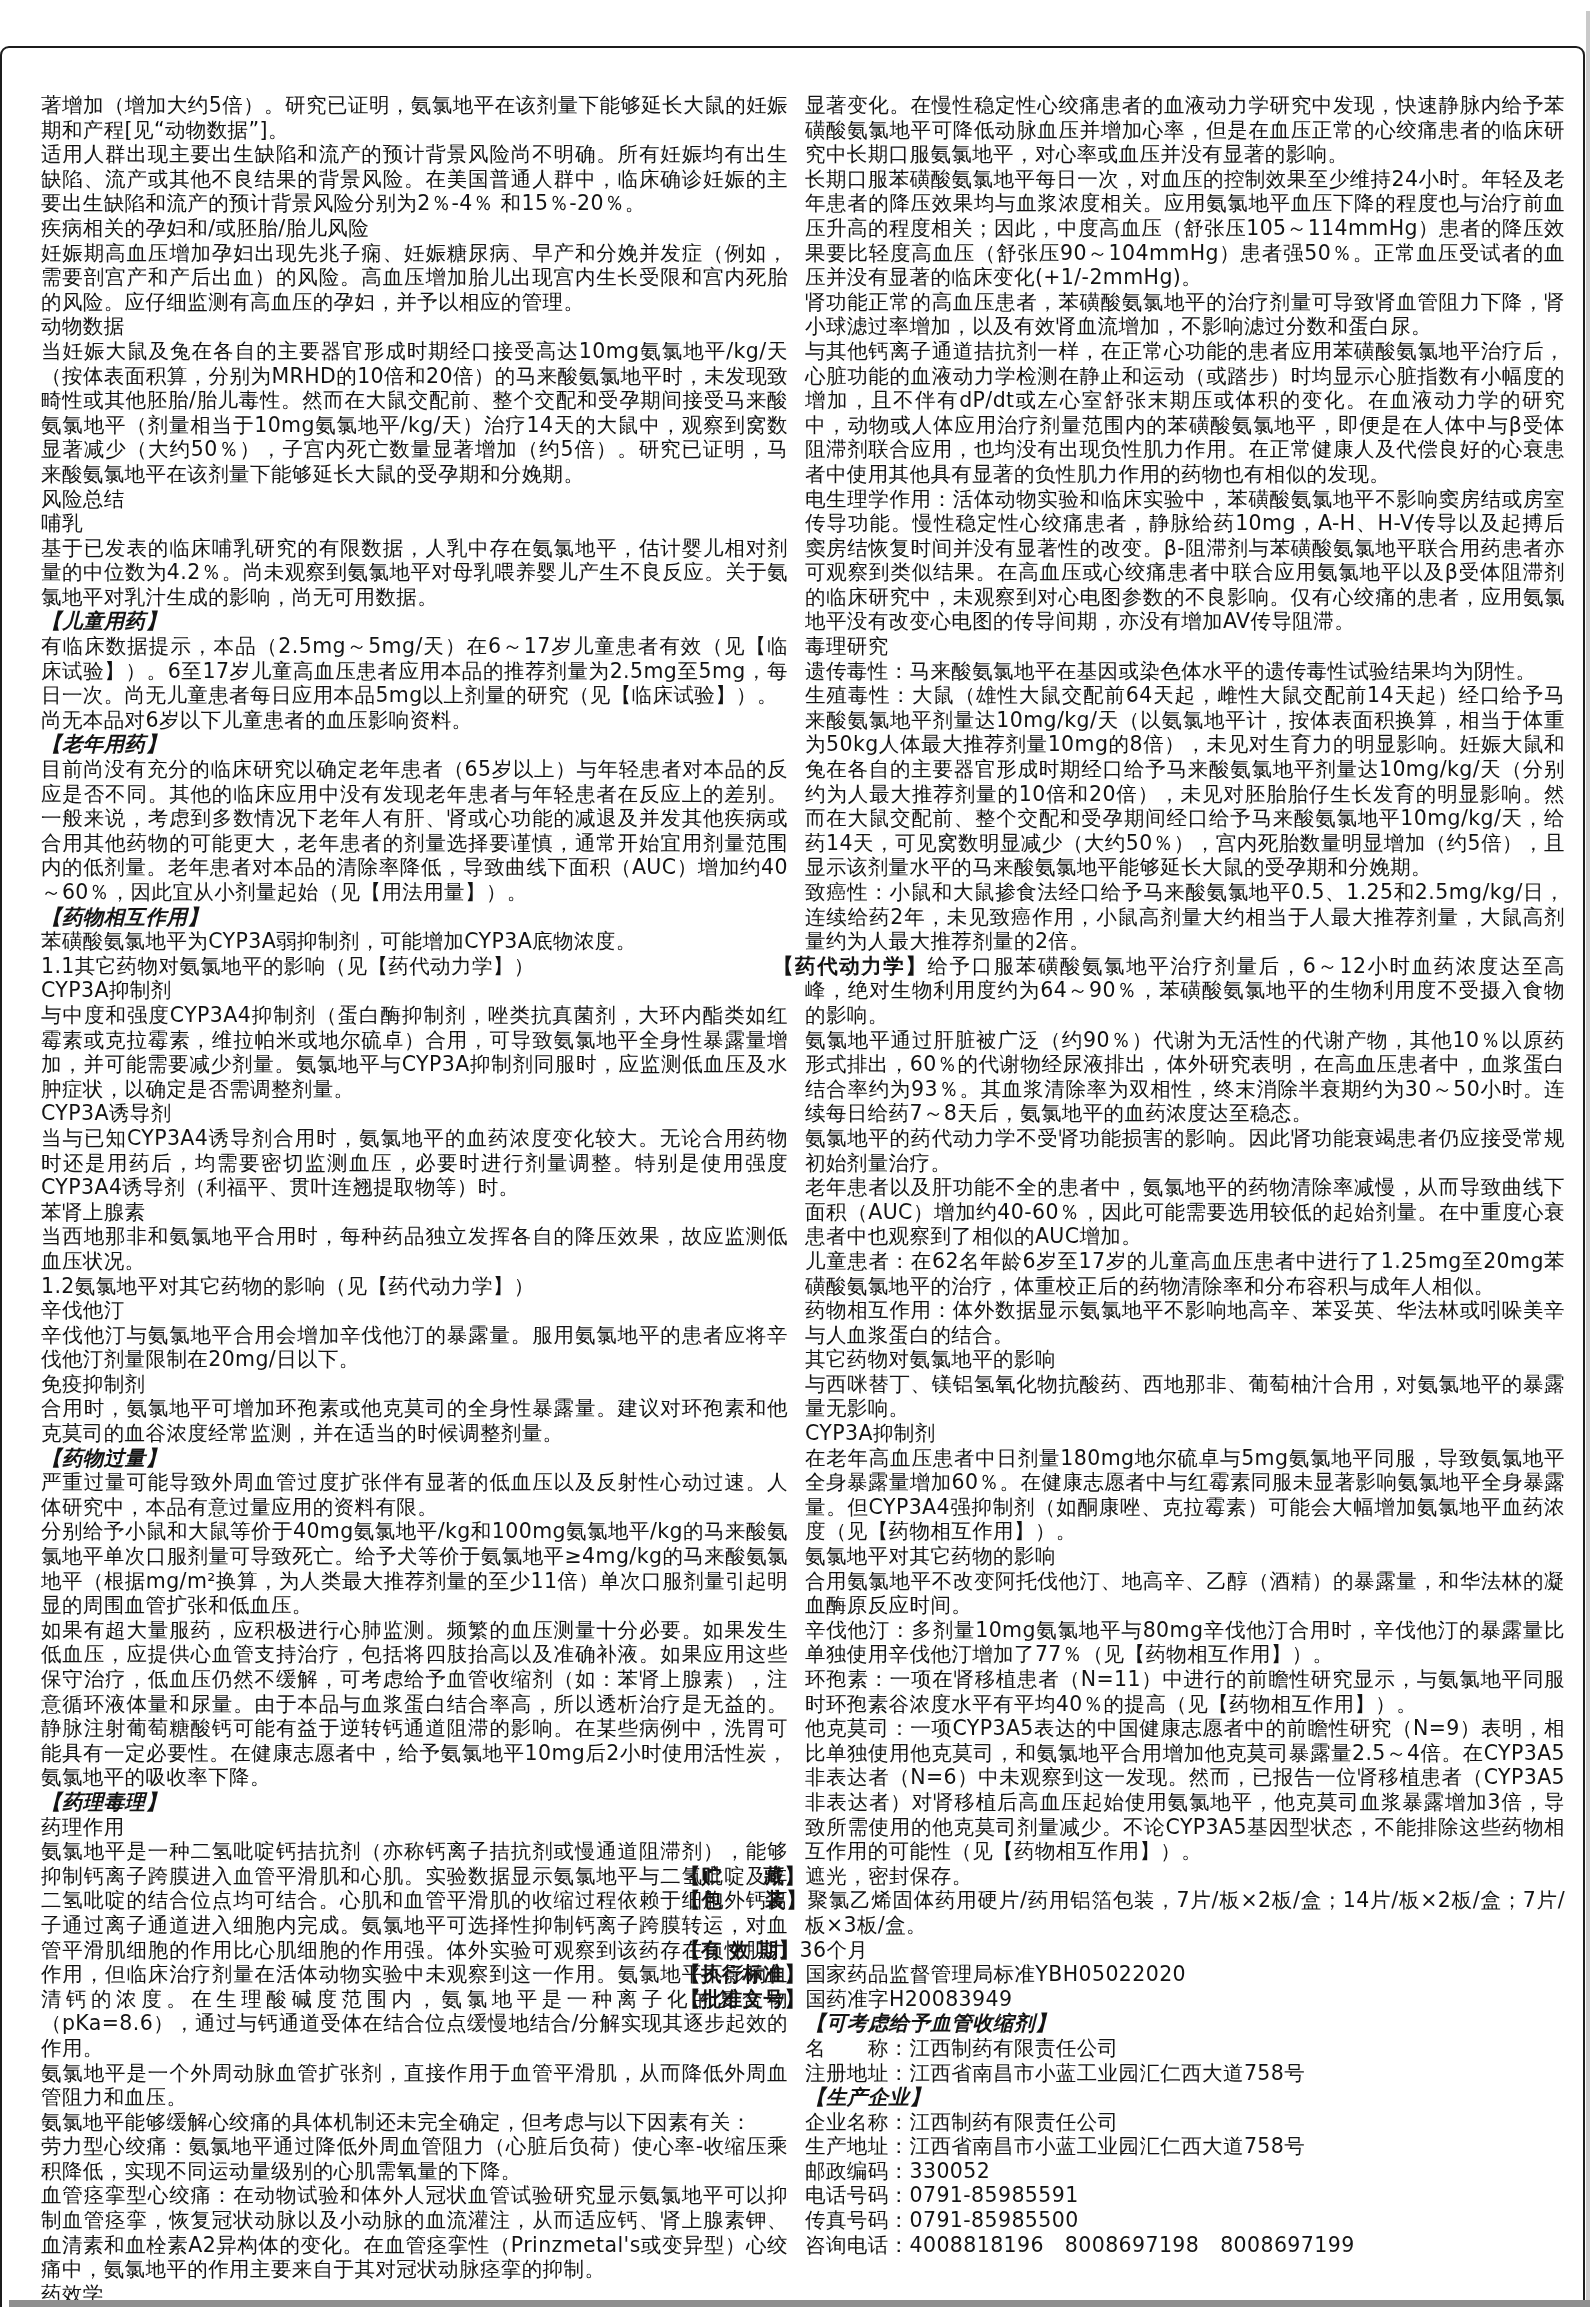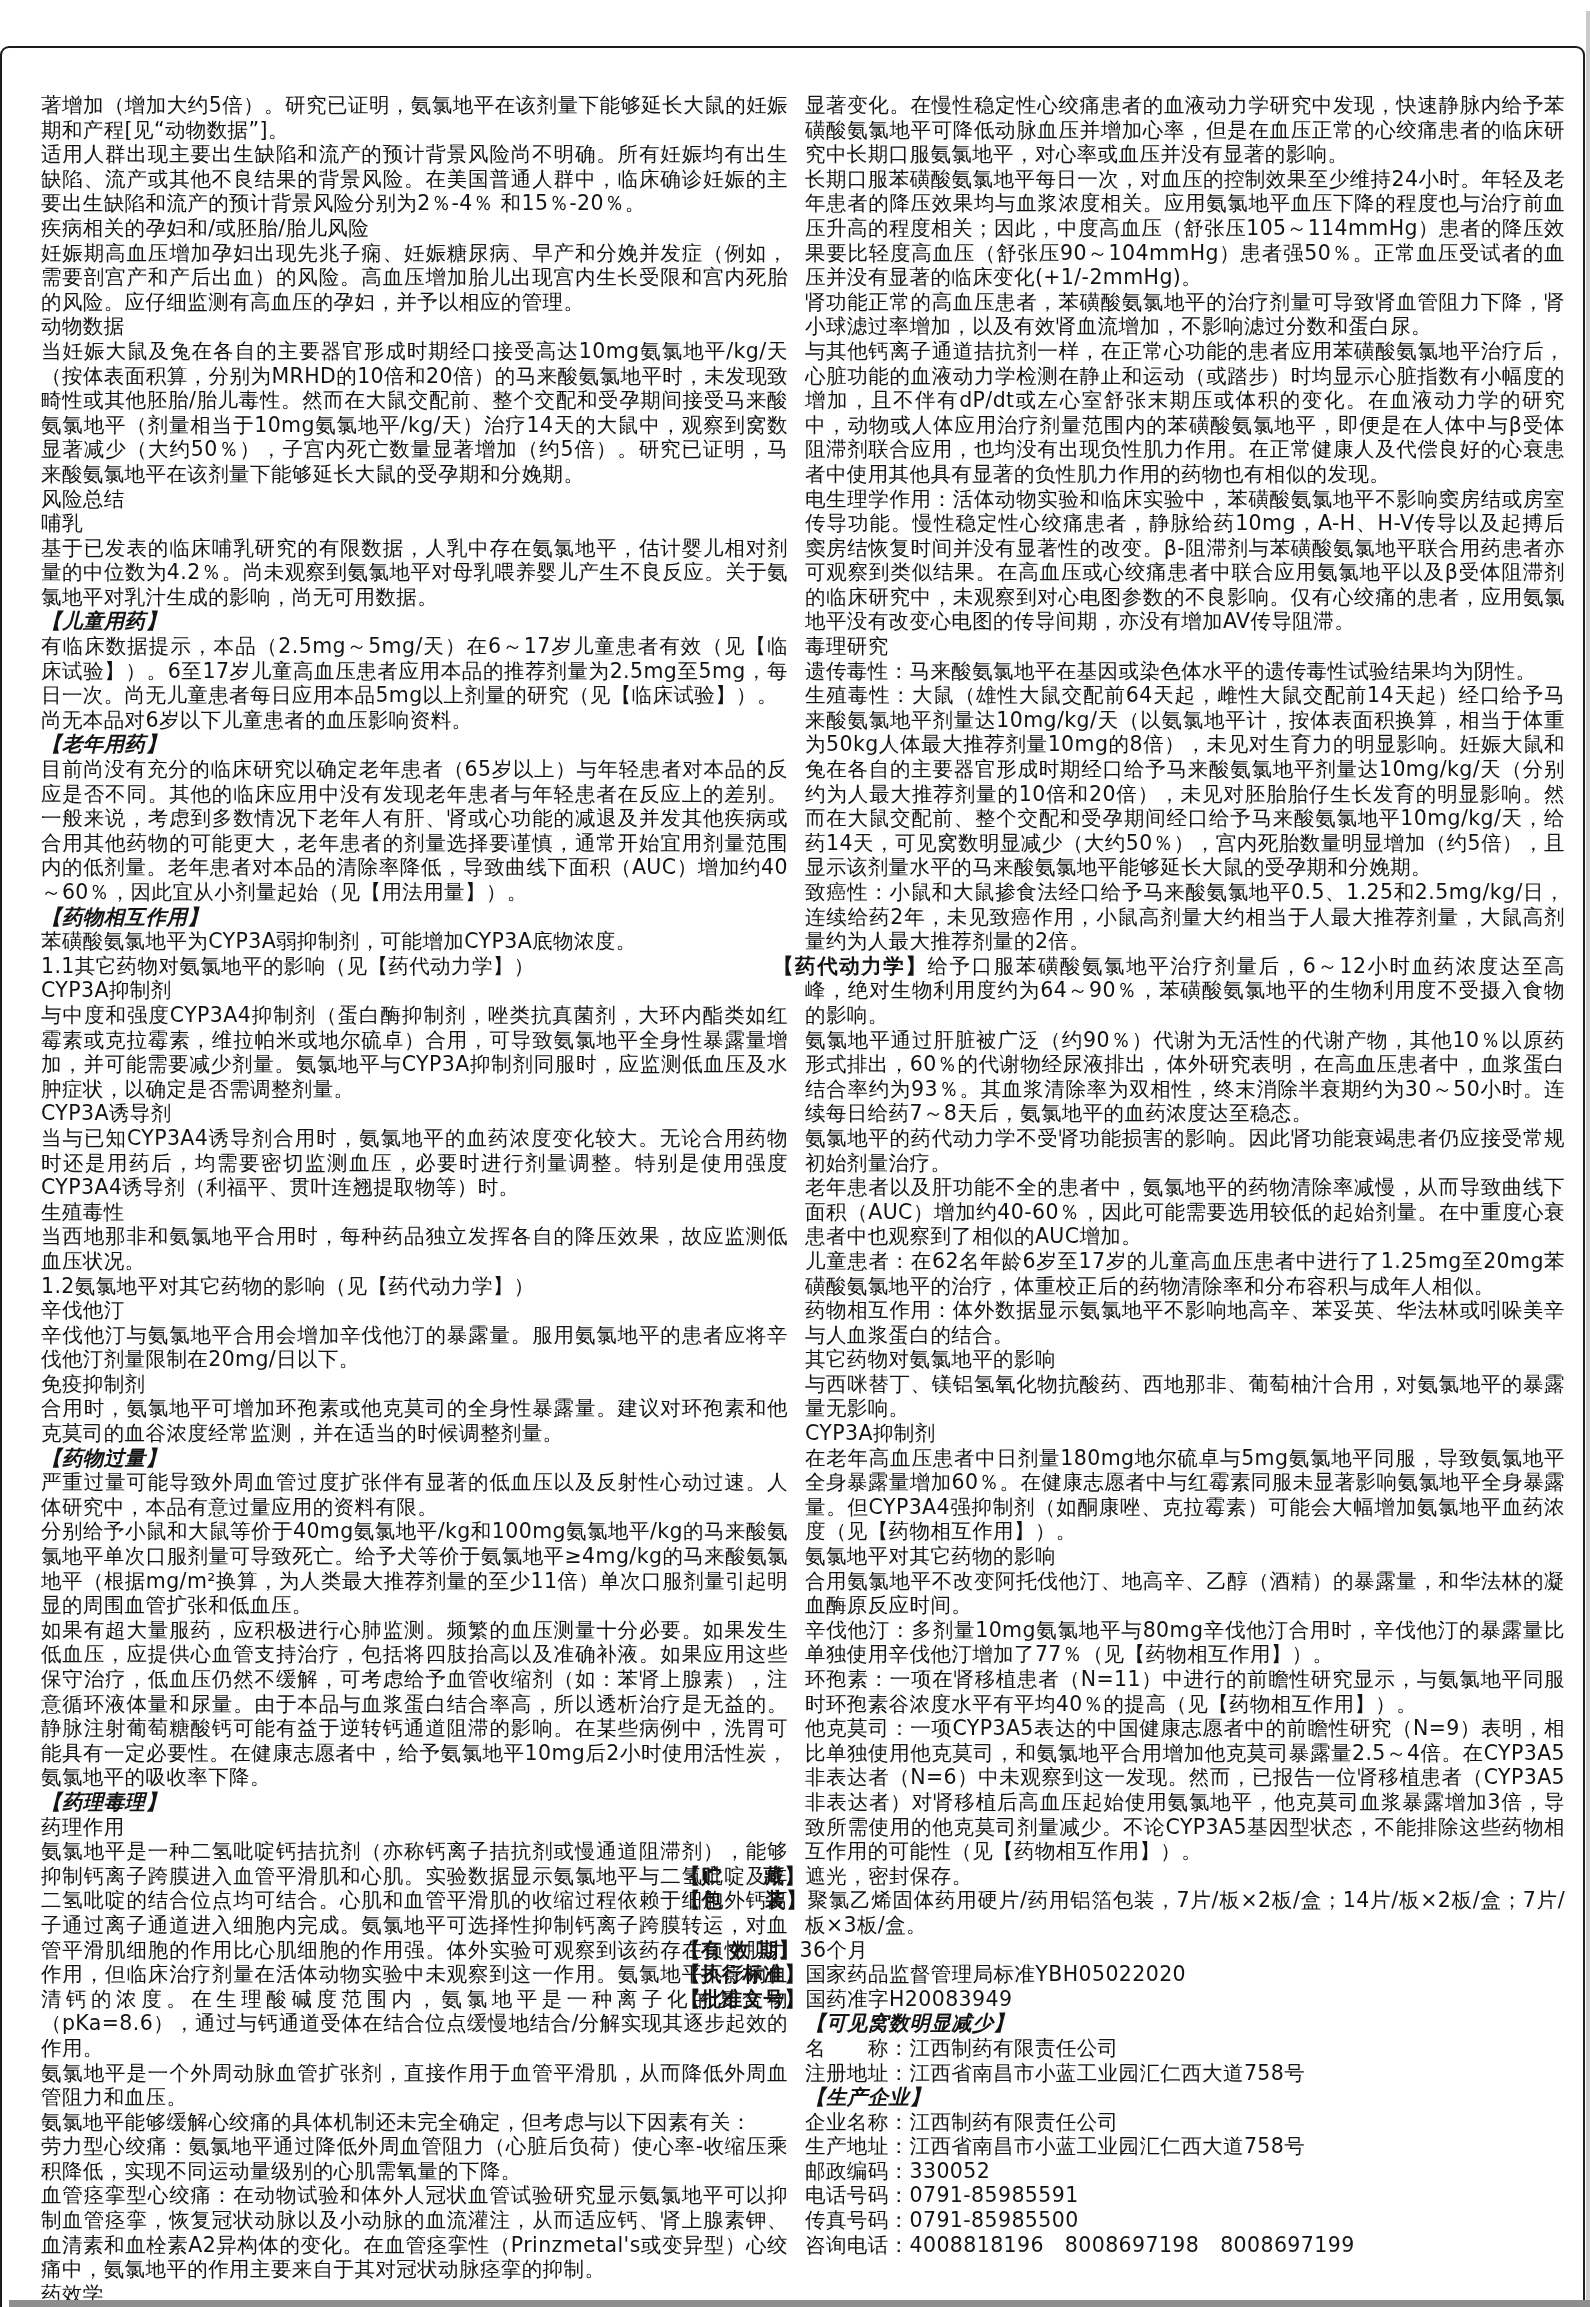--- a/index.html
+++ b/index.html
@@ -57,21 +57,21 @@
       <p class="body">尚无本品对6岁以下儿童患者的血压影响资料。</p>
       <p class="hdr">【老年用药】</p>
       <p class="body">目前尚没有充分的临床研究以确定老年患者（65岁以上）与年轻患者对本品的反应是否不同。其他的临床应用中没有发现老年患者与年轻患者在反应上的差别。一般来说，考虑到多数情况下老年人有肝、肾或心功能的减退及并发其他疾病或合用其他药物的可能更大，老年患者的剂量选择要谨慎，通常开始宜用剂量范围内的低剂量。老年患者对本品的清除率降低，导致曲线下面积（AUC）增加约40～60％，因此宜从小剂量起始（见【用法用量】）。</p>
       <p class="hdr">【药物相互作用】</p>
       <p class="body">苯磺酸氨氯地平为CYP3A弱抑制剂，可能增加CYP3A底物浓度。</p>
       <p class="body">1.1其它药物对氨氯地平的影响（见【药代动力学】）</p>
       <p class="sub">CYP3A抑制剂</p>
       <p class="body">与中度和强度CYP3A4抑制剂（蛋白酶抑制剂，唑类抗真菌剂，大环内酯类如红霉素或克拉霉素，维拉帕米或地尔硫卓）合用，可导致氨氯地平全身性暴露量增加，并可能需要减少剂量。氨氯地平与CYP3A抑制剂同服时，应监测低血压及水肿症状，以确定是否需调整剂量。</p>
       <p class="sub">CYP3A诱导剂</p>
       <p class="body">当与已知CYP3A4诱导剂合用时，氨氯地平的血药浓度变化较大。无论合用药物时还是用药后，均需要密切监测血压，必要时进行剂量调整。特别是使用强度CYP3A4诱导剂（利福平、贯叶连翘提取物等）时。</p>
-      <p class="sub">生殖毒性</p>
+      <p class="sub">苯肾上腺素</p>
       <p class="body">当西地那非和氨氯地平合用时，每种药品独立发挥各自的降压效果，故应监测低血压状况。</p>
       <p class="body">1.2氨氯地平对其它药物的影响（见【药代动力学】）</p>
       <p class="sub">辛伐他汀</p>
       <p class="body">辛伐他汀与氨氯地平合用会增加辛伐他汀的暴露量。服用氨氯地平的患者应将辛伐他汀剂量限制在20mg/日以下。</p>
       <p class="sub">免疫抑制剂</p>
       <p class="body">合用时，氨氯地平可增加环孢素或他克莫司的全身性暴露量。建议对环孢素和他克莫司的血谷浓度经常监测，并在适当的时候调整剂量。</p>
       <p class="hdr">【药物过量】</p>
       <p class="body">严重过量可能导致外周血管过度扩张伴有显著的低血压以及反射性心动过速。人体研究中，本品有意过量应用的资料有限。</p>
       <p class="body">分别给予小鼠和大鼠等价于40mg氨氯地平/kg和100mg氨氯地平/kg的马来酸氨氯地平单次口服剂量可导致死亡。给予犬等价于氨氯地平≥4mg/kg的马来酸氨氯地平（根据mg/m²换算，为人类最大推荐剂量的至少11倍）单次口服剂量引起明显的周围血管扩张和低血压。</p>
       <p class="body">如果有超大量服药，应积极进行心肺监测。频繁的血压测量十分必要。如果发生低血压，应提供心血管支持治疗，包括将四肢抬高以及准确补液。如果应用这些保守治疗，低血压仍然不缓解，可考虑给予血管收缩剂（如：苯肾上腺素），注意循环液体量和尿量。由于本品与血浆蛋白结合率高，所以透析治疗是无益的。静脉注射葡萄糖酸钙可能有益于逆转钙通道阻滞的影响。在某些病例中，洗胃可能具有一定必要性。在健康志愿者中，给予氨氯地平10mg后2小时使用活性炭，氨氯地平的吸收率下降。</p>
@@ -108,21 +108,21 @@
       <p class="sub">氨氯地平对其它药物的影响</p>
       <p class="body">合用氨氯地平不改变阿托伐他汀、地高辛、乙醇（酒精）的暴露量，和华法林的凝血酶原反应时间。</p>
       <p class="body">辛伐他汀：多剂量10mg氨氯地平与80mg辛伐他汀合用时，辛伐他汀的暴露量比单独使用辛伐他汀增加了77％（见【药物相互作用】）。</p>
       <p class="body">环孢素：一项在肾移植患者（N=11）中进行的前瞻性研究显示，与氨氯地平同服时环孢素谷浓度水平有平均40％的提高（见【药物相互作用】）。</p>
       <p class="body">他克莫司：一项CYP3A5表达的中国健康志愿者中的前瞻性研究（N=9）表明，相比单独使用他克莫司，和氨氯地平合用增加他克莫司暴露量2.5～4倍。在CYP3A5非表达者（N=6）中未观察到这一发现。然而，已报告一位肾移植患者（CYP3A5非表达者）对肾移植后高血压起始使用氨氯地平，他克莫司血浆暴露增加3倍，导致所需使用的他克莫司剂量减少。不论CYP3A5基因型状态，不能排除这些药物相互作用的可能性（见【药物相互作用】）。</p>
       <p class="kv"><span class="lbl">【贮　　藏】</span>遮光，密封保存。</p>
       <p class="kv"><span class="lbl">【包　　装】</span>聚氯乙烯固体药用硬片/药用铝箔包装，7片/板×2板/盒；14片/板×2板/盒；7片/板×3板/盒。</p>
       <p class="kv"><span class="lbl">【有 效 期】</span>36个月</p>
       <p class="kv"><span class="lbl">【执行标准】</span>国家药品监督管理局标准YBH05022020</p>
       <p class="kv"><span class="lbl">【批准文号】</span>国药准字H20083949</p>
-      <p class="hdr">【可见窝数明显减少】</p>
+      <p class="hdr">【可考虑给予血管收缩剂】</p>
       <p class="body">名　　称：江西制药有限责任公司</p>
       <p class="body">注册地址：江西省南昌市小蓝工业园汇仁西大道758号</p>
       <p class="hdr">【生产企业】</p>
       <p class="body">企业名称：江西制药有限责任公司</p>
       <p class="body">生产地址：江西省南昌市小蓝工业园汇仁西大道758号</p>
       <p class="body">邮政编码：330052</p>
       <p class="body">电话号码：0791-85985591</p>
       <p class="body">传真号码：0791-85985500</p>
       <p class="body">咨询电话：4008818196　8008697198　8008697199</p>
     </div>

